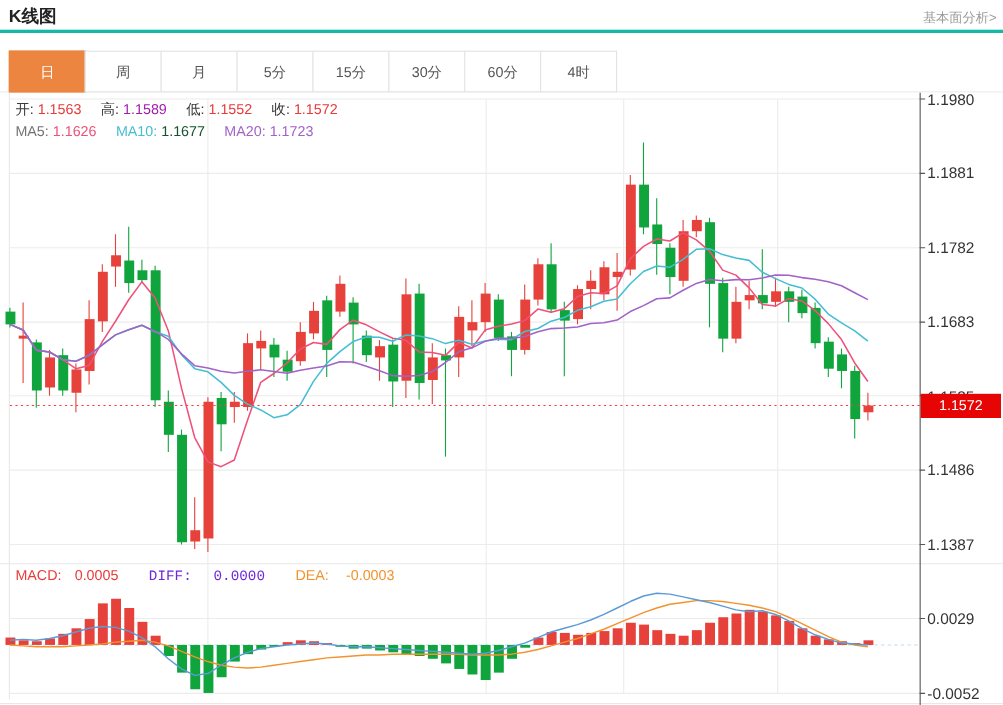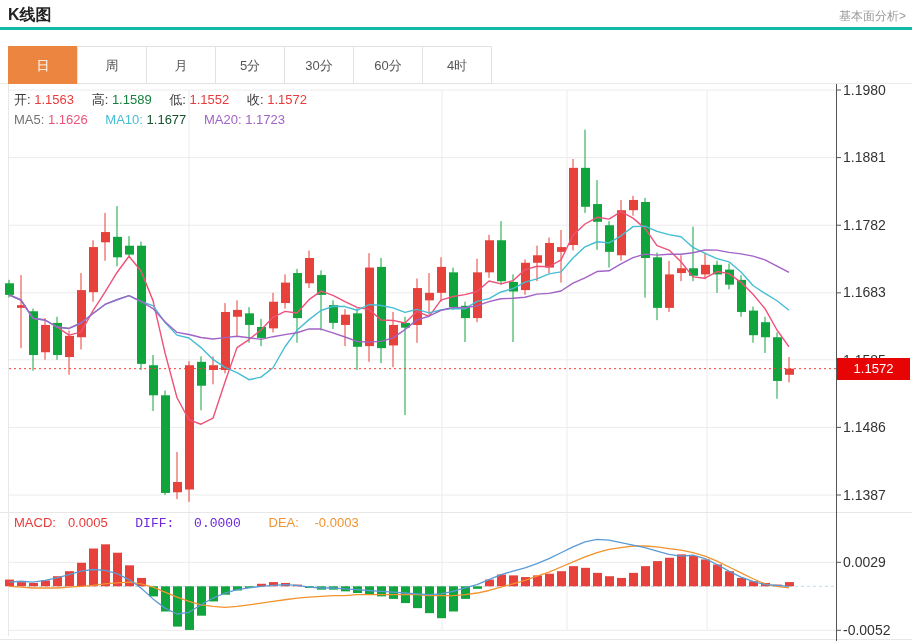--- a/index.html
+++ b/index.html
@@ -42,20 +42,21 @@
     <div id="title">K线图</div>
     <div id="fundlink">基本面分析&gt;</div>
   </div>
 
   <div id="tabbar">
     <div id="tabs">
       <div class="tab active">日</div>
       <div class="tab">周</div>
       <div class="tab">月</div>
       <div class="tab">5分</div>
+      <div class="tab">15分</div>
       <div class="tab">30分</div>
       <div class="tab">60分</div>
       <div class="tab">4时</div>
     </div>
   </div>
 
   <div id="chartwrap">
     <svg id="ksvg" width="912" height="557">
         <line x1="9" y1="6" x2="836" y2="6" stroke="#ececec" stroke-width="1"></line>
         <line x1="9" y1="73.61382799325487" x2="836" y2="73.61382799325487" stroke="#ececec" stroke-width="1"></line>
@@ -288,21 +289,21 @@
         <line x1="836" y1="411" x2="841" y2="411" stroke="#555555" stroke-width="1"></line>
         <line x1="836" y1="478.3" x2="841" y2="478.3" stroke="#555555" stroke-width="1"></line>
         <line x1="836" y1="546.3" x2="841" y2="546.3" stroke="#555555" stroke-width="1"></line>
       </svg>
 
     <div id="readout">
       <div class="row">
         <span class="lab">开:</span>
         <span class="val" style="color: rgb(232, 58, 58);">1.1563</span>
         <span class="lab">高:</span>
-        <span class="val" style="color: #15803d; text-align: center;">1.1589</span>
+        <span class="val" style="color: #a21caf; text-align: center;">1.1589</span>
         <span class="lab">低:</span>
         <span class="val" style="color: rgb(232, 58, 58);">1.1552</span>
         <span class="lab">收:</span>
         <span class="val" style="color: rgb(232, 58, 58);">1.1572</span>
       </div>
       <div class="row">
         <span class="ma5lab" style="color: #737373;">MA5:</span>
         <span class="ma5 val" style="color: rgb(238, 81, 121);">1.1626</span>
         <span class="ma10lab" style="color: rgb(69, 189, 211);">MA10:</span>
         <span class="ma10 val" style="color: #14532d;">1.1677</span>

